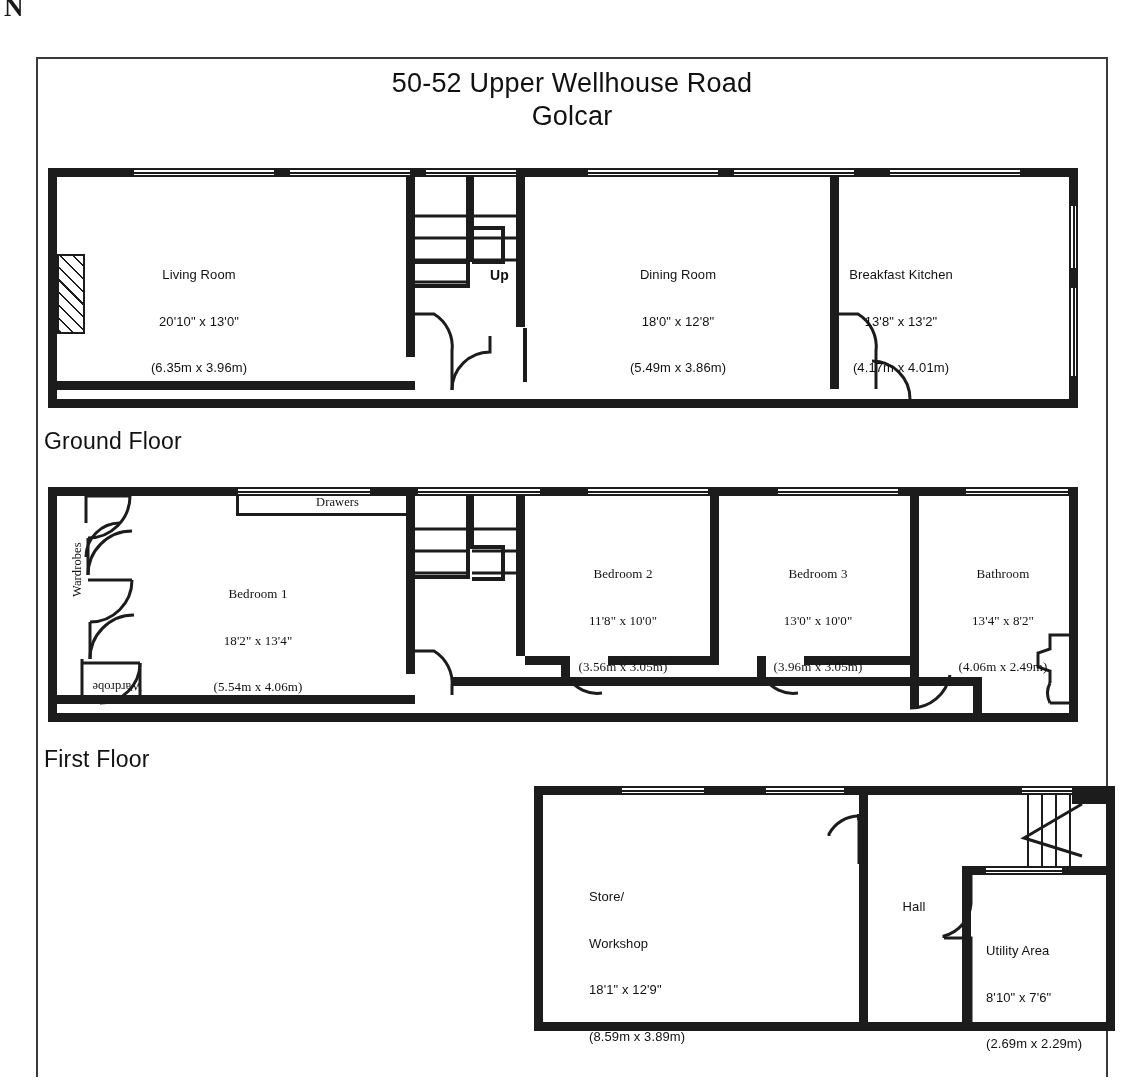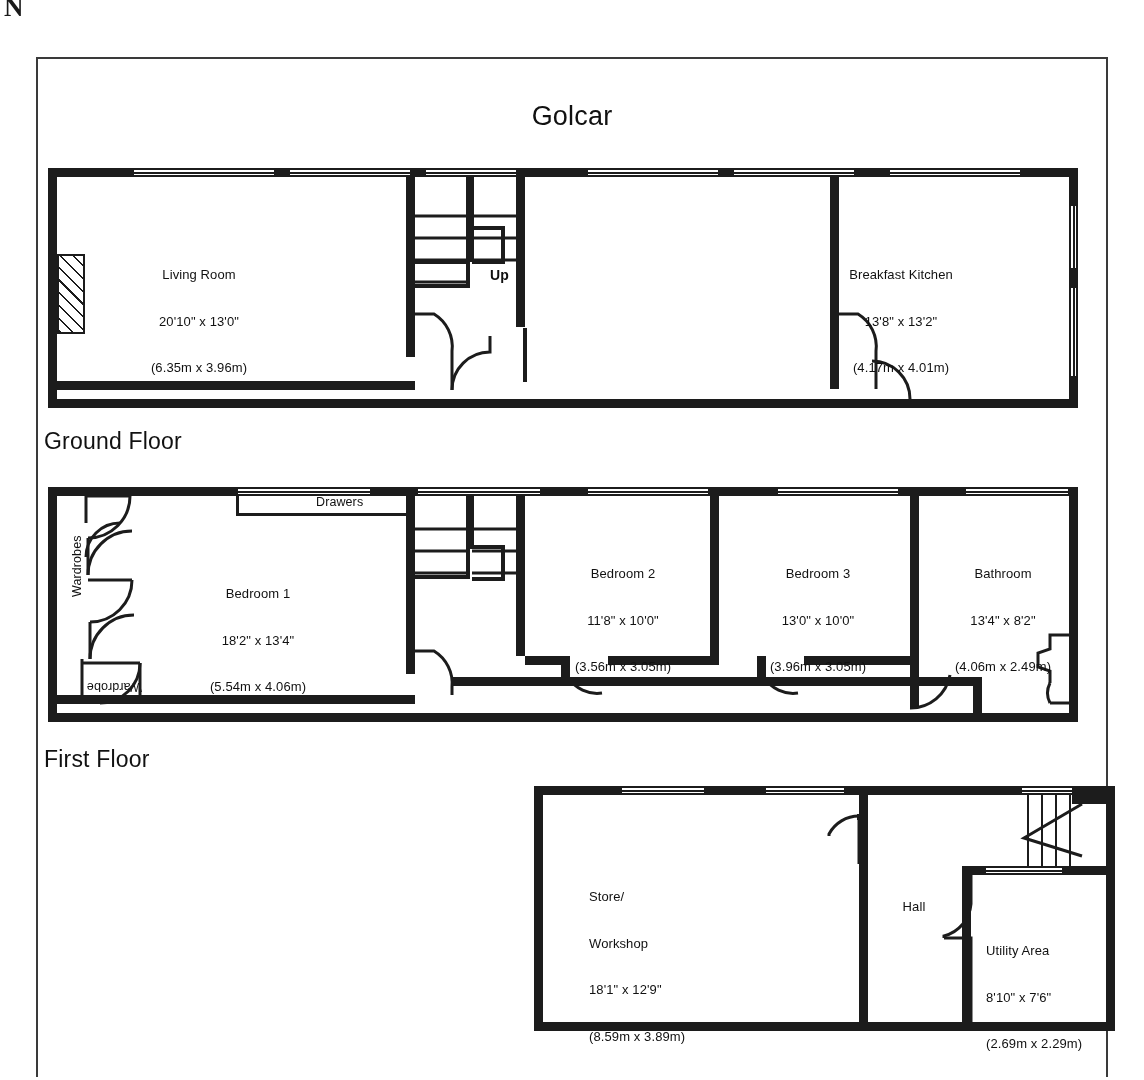--- a/index.html
+++ b/index.html
@@ -67,20 +67,21 @@
 </style>
 </head>
 <body>
 
 <div id="sheet">
 
   <div id="north-marker">N</div>
 
   <div id="plan-border"></div>
 
+  <div class="sheet-title" id="title-line1">50-52 Upper Wellhouse Road</div>
   <div class="sheet-title" id="title-line2">Golcar</div>
 
   <div class="floor" id="floor-ground" style="left:48px;top:168px;width:1030px;height:240px;">
 
     <div class="shell" style="left:0;top:0;width:1030px;height:240px;"></div>
 
     <div class="window-h" style="left:86px;top:0;width:140px;height:9px;"></div>
     <div class="window-h" style="left:242px;top:0;width:120px;height:9px;"></div>
     <div class="window-h" style="left:540px;top:0;width:130px;height:9px;"></div>
     <div class="window-h" style="left:686px;top:0;width:120px;height:9px;"></div>
@@ -127,33 +128,38 @@
         <line x1="477" y1="160" x2="477" y2="214"></line>
       </g>
     </svg>
 
     <div class="label center" style="left:66px;top:68px;width:170px;">
       <div>Living Room</div>
       <div>20'10" x 13'0"</div>
       <div>(6.35m x 3.96m)</div>
     </div>
 
+    <div class="label center" style="left:545px;top:68px;width:170px;">
+      <div>Dining Room</div>
+      <div>18'0" x 12'8"</div>
+      <div>(5.49m x 3.86m)</div>
+    </div>
 
     <div class="label center" style="left:758px;top:68px;width:190px;">
       <div>Breakfast Kitchen</div>
       <div>13'8" x 13'2"</div>
       <div>(4.17m x 4.01m)</div>
     </div>
 
     <div class="label" style="left:442px;top:100px;font-weight:700;font-size:14px;">Up</div>
   </div>
 
   <div class="floor-caption" id="caption-ground">Ground Floor</div>
 
-  <div class="floor" id="floor-first" style="left:48px;top:487px;width:1030px;height:235px;">
+  <div class="floor" id="floor-first" style="left:48px;top:487px;width:1030px;height:235px;font-family:Liberation Serif, serif;">
 
     <div class="shell" style="left:0;top:0;width:1030px;height:235px;"></div>
 
     <div class="window-h" style="left:190px;top:0;width:132px;height:9px;"></div>
     <div class="window-h" style="left:240px;top:0;width:0;height:0;"></div>
     <div class="window-h" style="left:370px;top:0;width:122px;height:9px;"></div>
     <div class="window-h" style="left:540px;top:0;width:120px;height:9px;"></div>
     <div class="window-h" style="left:730px;top:0;width:120px;height:9px;"></div>
     <div class="window-h" style="left:918px;top:0;width:102px;height:9px;"></div>
 

